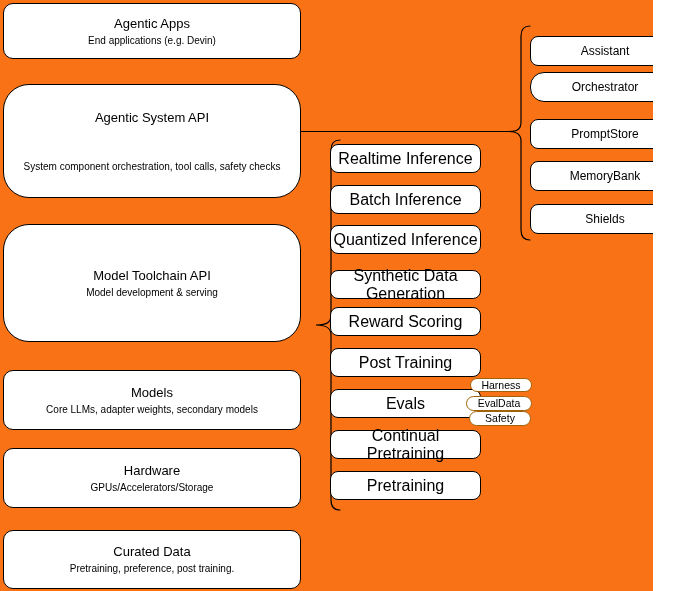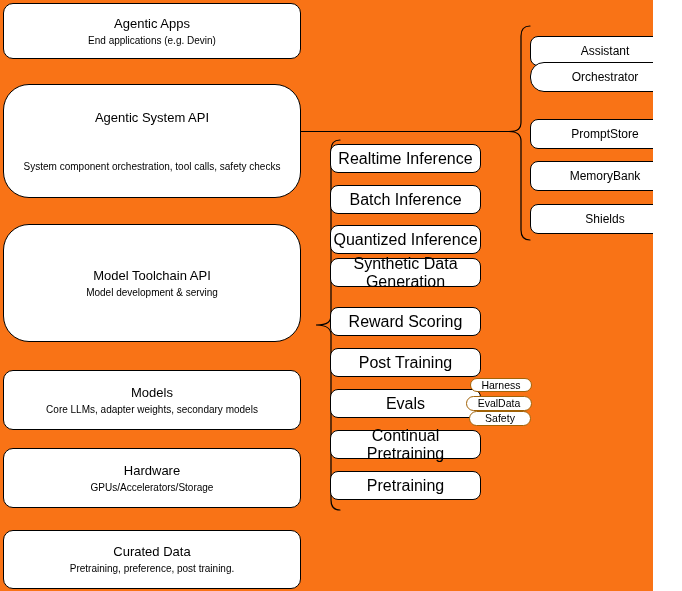--- a/index.html
+++ b/index.html
@@ -115,30 +115,30 @@
   </div>
 
   <div class="node stack-box" style="top:530px;height:59px;">
     <div class="title">Curated Data</div>
     <div class="subtitle">Pretraining, preference, post training.</div>
   </div>
 
   <div class="node svc-box" style="top:144px;">Realtime Inference</div>
   <div class="node svc-box" style="top:185px;">Batch Inference</div>
   <div class="node svc-box" style="top:225px;">Quantized Inference</div>
-  <div class="node svc-box" style="top:258px;">Synthetic Data Generation</div>
+  <div class="node svc-box" style="top:270px;">Synthetic Data Generation</div>
   <div class="node svc-box" style="top:307px;">Reward Scoring</div>
   <div class="node svc-box" style="top:348px;">Post Training</div>
   <div class="node svc-box" style="top:389px;">Evals</div>
   <div class="node svc-box" style="top:430px;">Continual Pretraining</div>
   <div class="node svc-box" style="top:471px;">Pretraining</div>
 
   <div class="pill" style="left:470px;top:378px;width:62px;height:14px;">Harness</div>
   <div class="pill" style="left:466px;top:396px;width:66px;height:15px;">EvalData</div>
   <div class="pill" style="left:469px;top:411px;width:62px;height:15px;">Safety</div>
 
   <div class="node comp-box" style="top:36px;text-align:right;">Assistant</div>
-  <div class="node comp-box" style="top:62px;border-radius:14px;">Orchestrator</div>
+  <div class="node comp-box" style="top:72px;border-radius:14px;">Orchestrator</div>
   <div class="node comp-box" style="top:119px;">PromptStore</div>
   <div class="node comp-box" style="top:204px;">Shields</div>
   <div class="node comp-box" style="top:161px;">MemoryBank</div>
 
 </div>
 
 </body></html>

